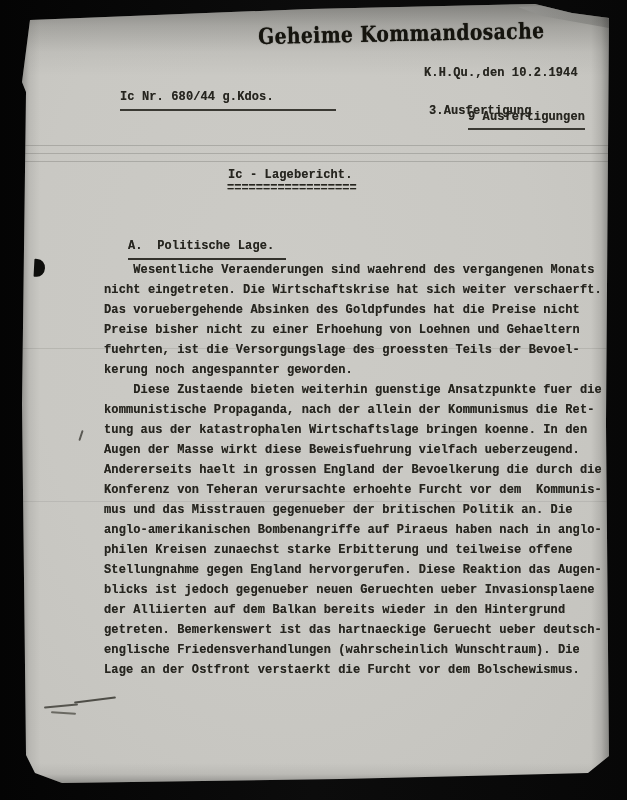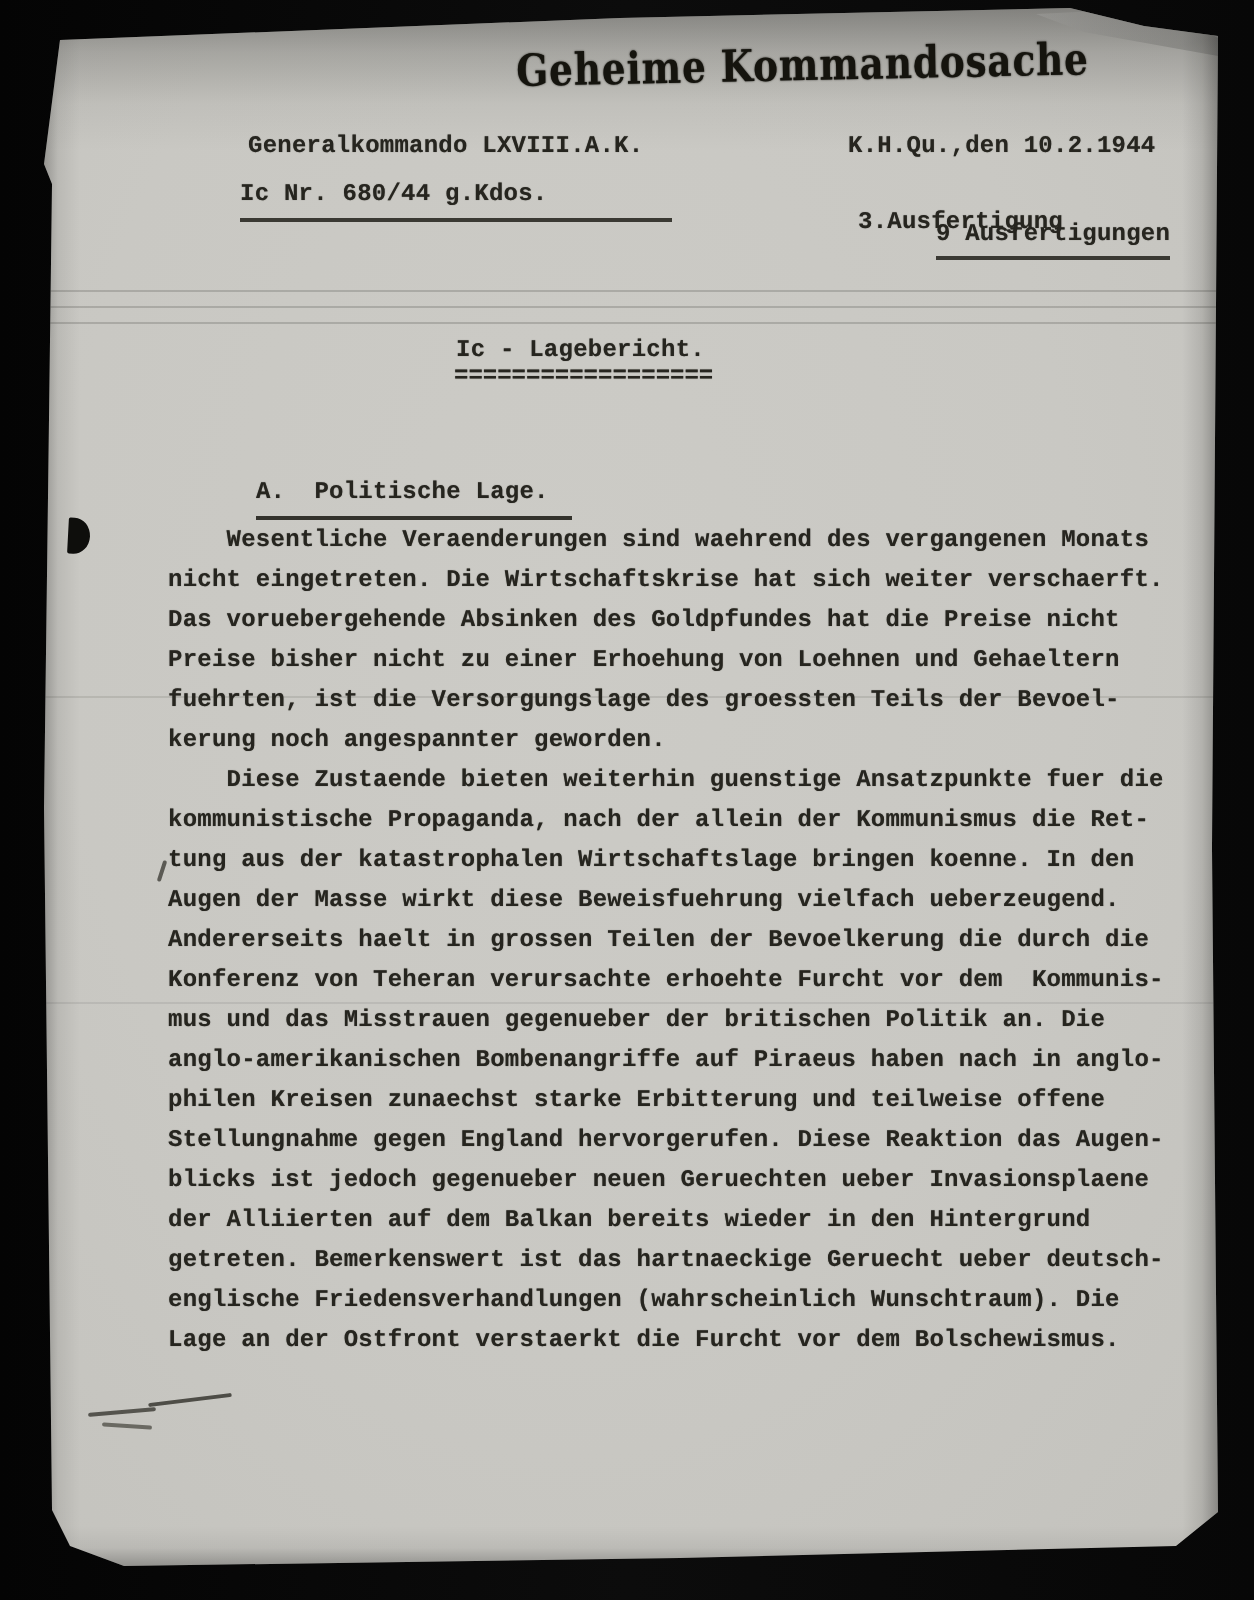--- a/index.html
+++ b/index.html
@@ -34,21 +34,21 @@
   .ref{left:100px;top:83px;width:216px;border-bottom:2px solid #3a3933;padding-bottom:2px;}
   .copies{left:404px;top:83px;}
   .copies span{border-bottom:2px solid #3a3933;padding-bottom:1px;display:inline-block;}
   .copyno{left:409px;top:97px;}
   .title{left:208px;top:161px;}
   .equals{left:207px;top:174px;letter-spacing:0;}
   .section{left:64px;top:212px;}
   .section span{border-bottom:2px solid #33322c;padding:0 12px 2px 0;display:inline-block;text-align:right;}
   .body{position:absolute;left:64px;top:256px;width:520px;}
   .tline{white-space:pre;font:bold 12px/20px "Liberation Mono",monospace;
-         letter-spacing:.12px;color:#26251f;text-shadow:0 0 .5px rgba(38,37,31,.55);height:20px;}
+         letter-spacing:.12px;color:#26251f;text-shadow:0 0 .5px rgba(38,37,31,.55);height:20px;margin-left:20px;}
   .art{position:absolute;left:0;width:100%;height:1px;background:rgba(60,60,56,.22);}
   .art.a1{top:141px}.art.a2{top:149px}.art.a3{top:157px}
   .art.a4{top:344px;background:rgba(60,60,56,.13)}
   .art.a5{top:497px;background:rgba(60,60,56,.10)}
   .blob{position:absolute;left:14px;top:255px;width:11px;height:18px;background:#0e0e0c;
         border-radius:1px 9px 9px 1px / 1px 10px 10px 1px;transform:rotate(3deg);}
   .fold{position:absolute;left:498px;top:0;width:91px;height:24px;
         background:linear-gradient(165deg, rgba(255,255,255,.12) 0%, rgba(0,0,0,.14) 80%);
         clip-path:polygon(0 3px,62px 0,91px 15px,91px 24px,24px 12px);}
   .pm{position:absolute;background:#55544e;border-radius:2px;}
@@ -65,21 +65,20 @@
 
     <div class="art a1"></div>
     <div class="art a2"></div>
     <div class="art a3"></div>
     <div class="art a4"></div>
     <div class="art a5"></div>
     <div class="fold"></div>
 
     <div class="stamp">Geheime Kommandosache</div>
 
-    <div class="tw unit">Generalkommando LXVIII.A.K.</div>
     <div class="tw date">K.H.Qu.,den 10.2.1944</div>
     <div class="tw ref">Ic Nr. 680/44 g.Kdos.</div>
     <div class="tw copies">
       <span>9 Ausfertigungen</span>
     </div>
     <div class="tw copyno">3.Ausfertigung</div>
 
     <div class="tw title">Ic - Lagebericht.</div>
     <div class="tw equals">==================</div>
 
@@ -94,21 +93,21 @@
           <div class="tline">Das voruebergehende Absinken des Goldpfundes hat die Preise nicht</div>
           <div class="tline">Preise bisher nicht zu einer Erhoehung von Loehnen und Gehaeltern</div>
           <div class="tline">fuehrten, ist die Versorgungslage des groessten Teils der Bevoel-</div>
           <div class="tline">kerung noch angespannter geworden.</div>
         </div>
       <div class="para">
           <div class="tline">    Diese Zustaende bieten weiterhin guenstige Ansatzpunkte fuer die</div>
           <div class="tline">kommunistische Propaganda, nach der allein der Kommunismus die Ret-</div>
           <div class="tline">tung aus der katastrophalen Wirtschaftslage bringen koenne. In den</div>
           <div class="tline">Augen der Masse wirkt diese Beweisfuehrung vielfach ueberzeugend.</div>
-          <div class="tline">Andererseits haelt in grossen Teilen der Bevoelkerung die durch die</div>
+          <div class="tline">Andererseits haelt in grossen England der Bevoelkerung die durch die</div>
           <div class="tline">Konferenz von Teheran verursachte erhoehte Furcht vor dem  Kommunis-</div>
           <div class="tline">mus und das Misstrauen gegenueber der britischen Politik an. Die</div>
           <div class="tline">anglo-amerikanischen Bombenangriffe auf Piraeus haben nach in anglo-</div>
           <div class="tline">philen Kreisen zunaechst starke Erbitterung und teilweise offene</div>
           <div class="tline">Stellungnahme gegen England hervorgerufen. Diese Reaktion das Augen-</div>
           <div class="tline">blicks ist jedoch gegenueber neuen Geruechten ueber Invasionsplaene</div>
           <div class="tline">der Alliierten auf dem Balkan bereits wieder in den Hintergrund</div>
           <div class="tline">getreten. Bemerkenswert ist das hartnaeckige Geruecht ueber deutsch-</div>
           <div class="tline">englische Friedensverhandlungen (wahrscheinlich Wunschtraum). Die</div>
           <div class="tline">Lage an der Ostfront verstaerkt die Furcht vor dem Bolschewismus.</div>

